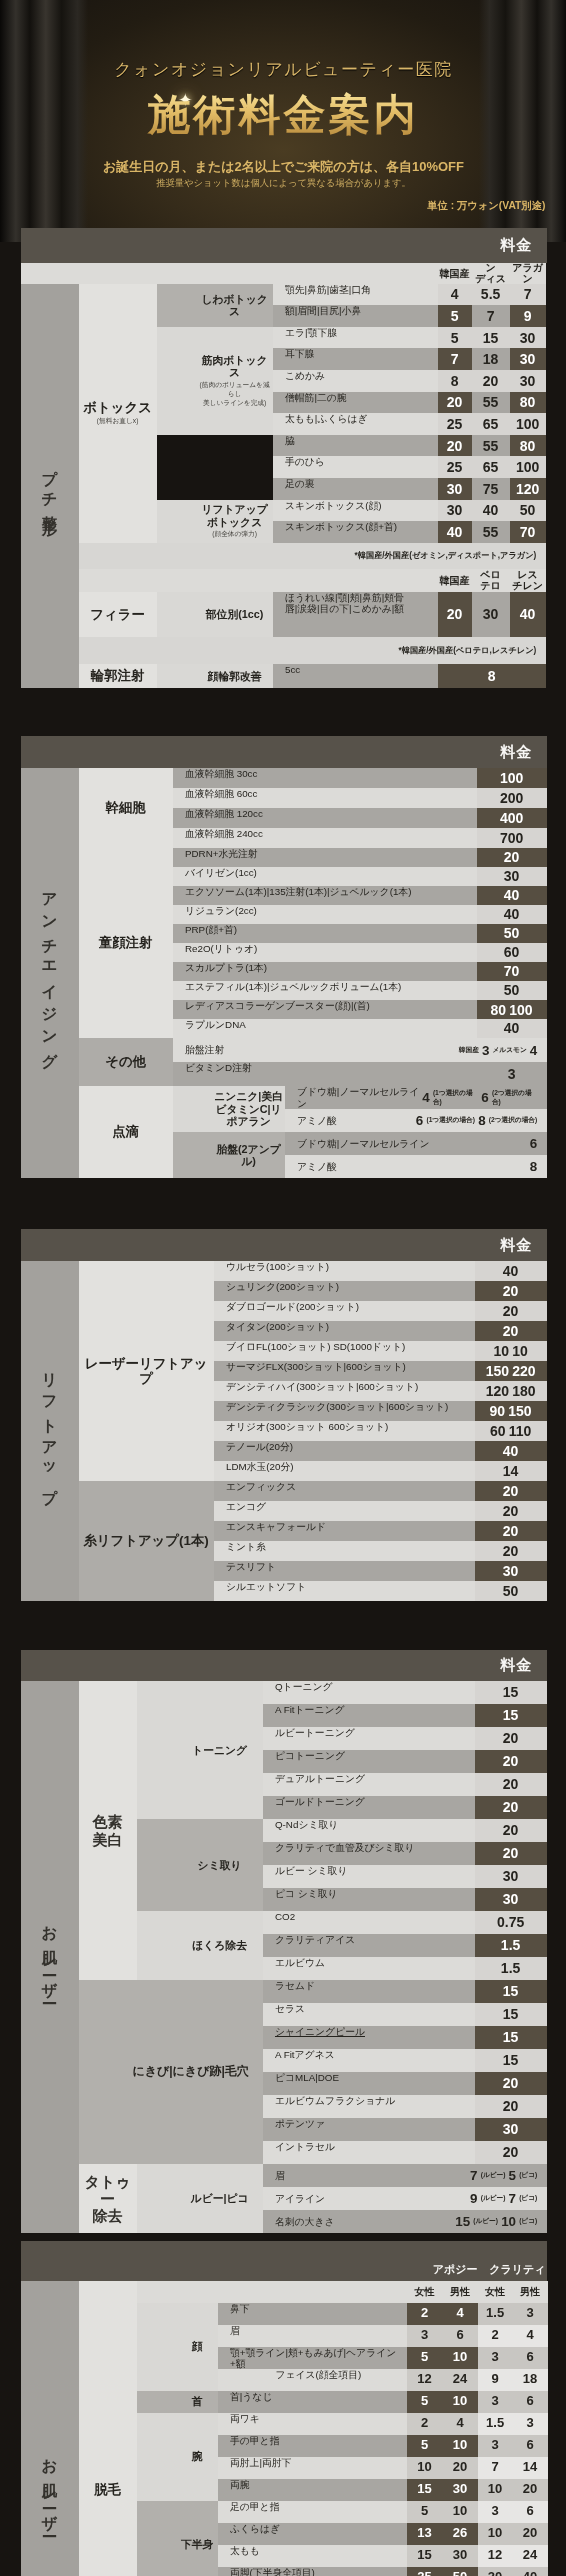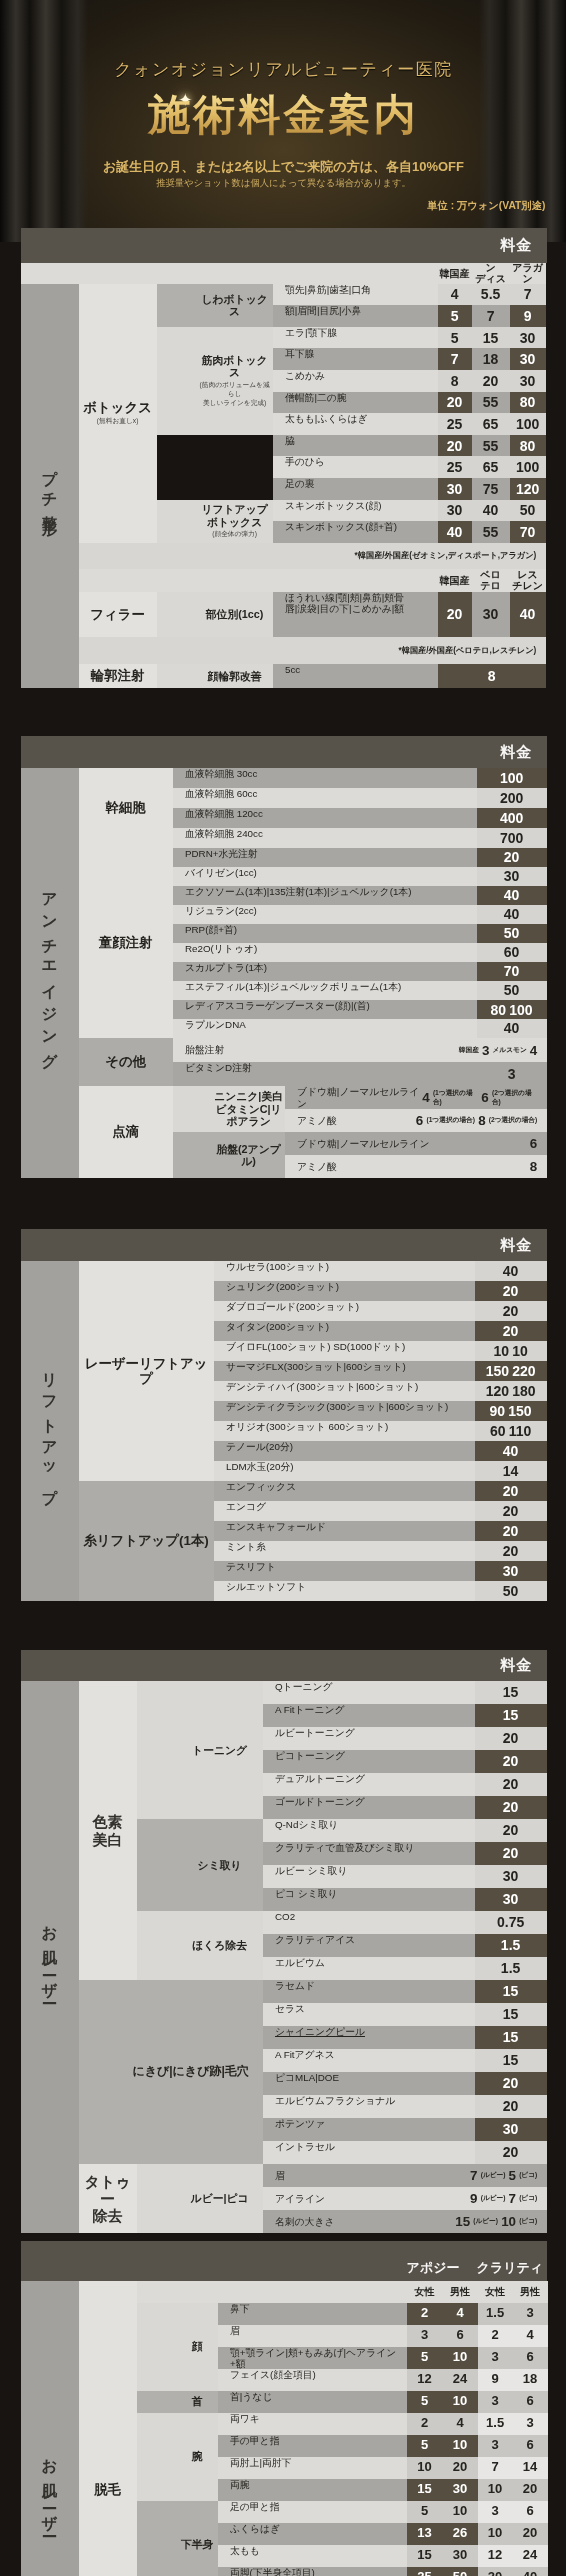--- a/index.html
+++ b/index.html
@@ -15,21 +15,21 @@
   #main-title{position:absolute;top:87px;left:0;width:567px;text-align:center;font-size:42px;font-weight:bold;letter-spacing:3.1px;
     background:linear-gradient(180deg,#f6e096 10%,#e3bd67 45%,#b98c3e 90%);-webkit-background-clip:text;background-clip:text;color:transparent;}
   #sparkle{position:absolute;top:90px;left:178px;color:#fff8dd;font-size:17.5px;text-shadow:0 0 7.2px #ffecb0,0 0 15.5px #d9b669;}
   #promo-note{position:absolute;top:158px;left:0;width:567px;text-align:center;color:#d9b566;font-size:13px;font-weight:bold;}
   #dosage-note{position:absolute;top:177px;left:0;width:567px;text-align:center;color:#cfae62;font-size:9.3px;}
   #unit-note{position:absolute;top:199px;right:21.6px;color:#d9b566;font-size:10.3px;font-weight:bold;}
   
   .ptable{position:absolute;left:20.6px;width:526px;}
   .band{background:#57524a;position:relative;display:flex;align-items:center;justify-content:flex-end;padding-right:14.4px;box-sizing:border-box;}
   .band .band-label{color:#f7f6f4;font-size:15px;font-weight:bold;letter-spacing:1px;}
-  .band .extra{position:absolute;bottom:3.6px;color:#f7f6f4;font-size:13px;font-weight:bold;text-align:left;}
+  .band .extra{position:absolute;bottom:3.6px;color:#f7f6f4;font-size:11px;font-weight:bold;text-align:right;}
   .grid{display:grid;}
   .cell{display:flex;flex-direction:column;justify-content:center;align-items:center;box-sizing:border-box;overflow:hidden;color:#26241f;}
   .cell .main{white-space:pre-line;text-align:center;line-height:1.15;}
   .cell .note{white-space:pre-line;text-align:center;font-size:6.7px;margin-top:2.1px;color:#43413c;}
   
   .cat{background:#a3a19d;}
   .cat .main{writing-mode:vertical-rl;text-orientation:upright;font-size:15.5px;font-weight:bold;letter-spacing:5.2px;color:#33312c;}
   .cat2{background:#a3a19d;}
   .cat2 .main{font-size:15px;font-weight:bold;color:#33312c;}
   .cat2.l{background:#e2e1de;}
@@ -864,21 +864,21 @@
         </div>
         <div class="cell pa d" style="grid-area: 4 / 6 / span 1 / span 1;">
           <span class="main">10</span>
         </div>
         <div class="cell pk d" style="grid-area: 4 / 7 / span 1 / span 1;">
           <span class="main">3</span>
         </div>
         <div class="cell pk d" style="grid-area: 4 / 8 / span 1 / span 1;">
           <span class="main">6</span>
         </div>
-        <div class="cell it l" style="grid-area: 5 / 4 / span 1 / span 1;">
+        <div class="cell it l" style="grid-area: 5 / 4 / span 1 / span 1; justify-content: center;">
           <span class="main">フェイス(顔全項目)</span>
         </div>
         <div class="cell pa l" style="grid-area: 5 / 5 / span 1 / span 1;">
           <span class="main">12</span>
         </div>
         <div class="cell pa l" style="grid-area: 5 / 6 / span 1 / span 1;">
           <span class="main">24</span>
         </div>
         <div class="cell pk l" style="grid-area: 5 / 7 / span 1 / span 1;">
           <span class="main">9</span>

